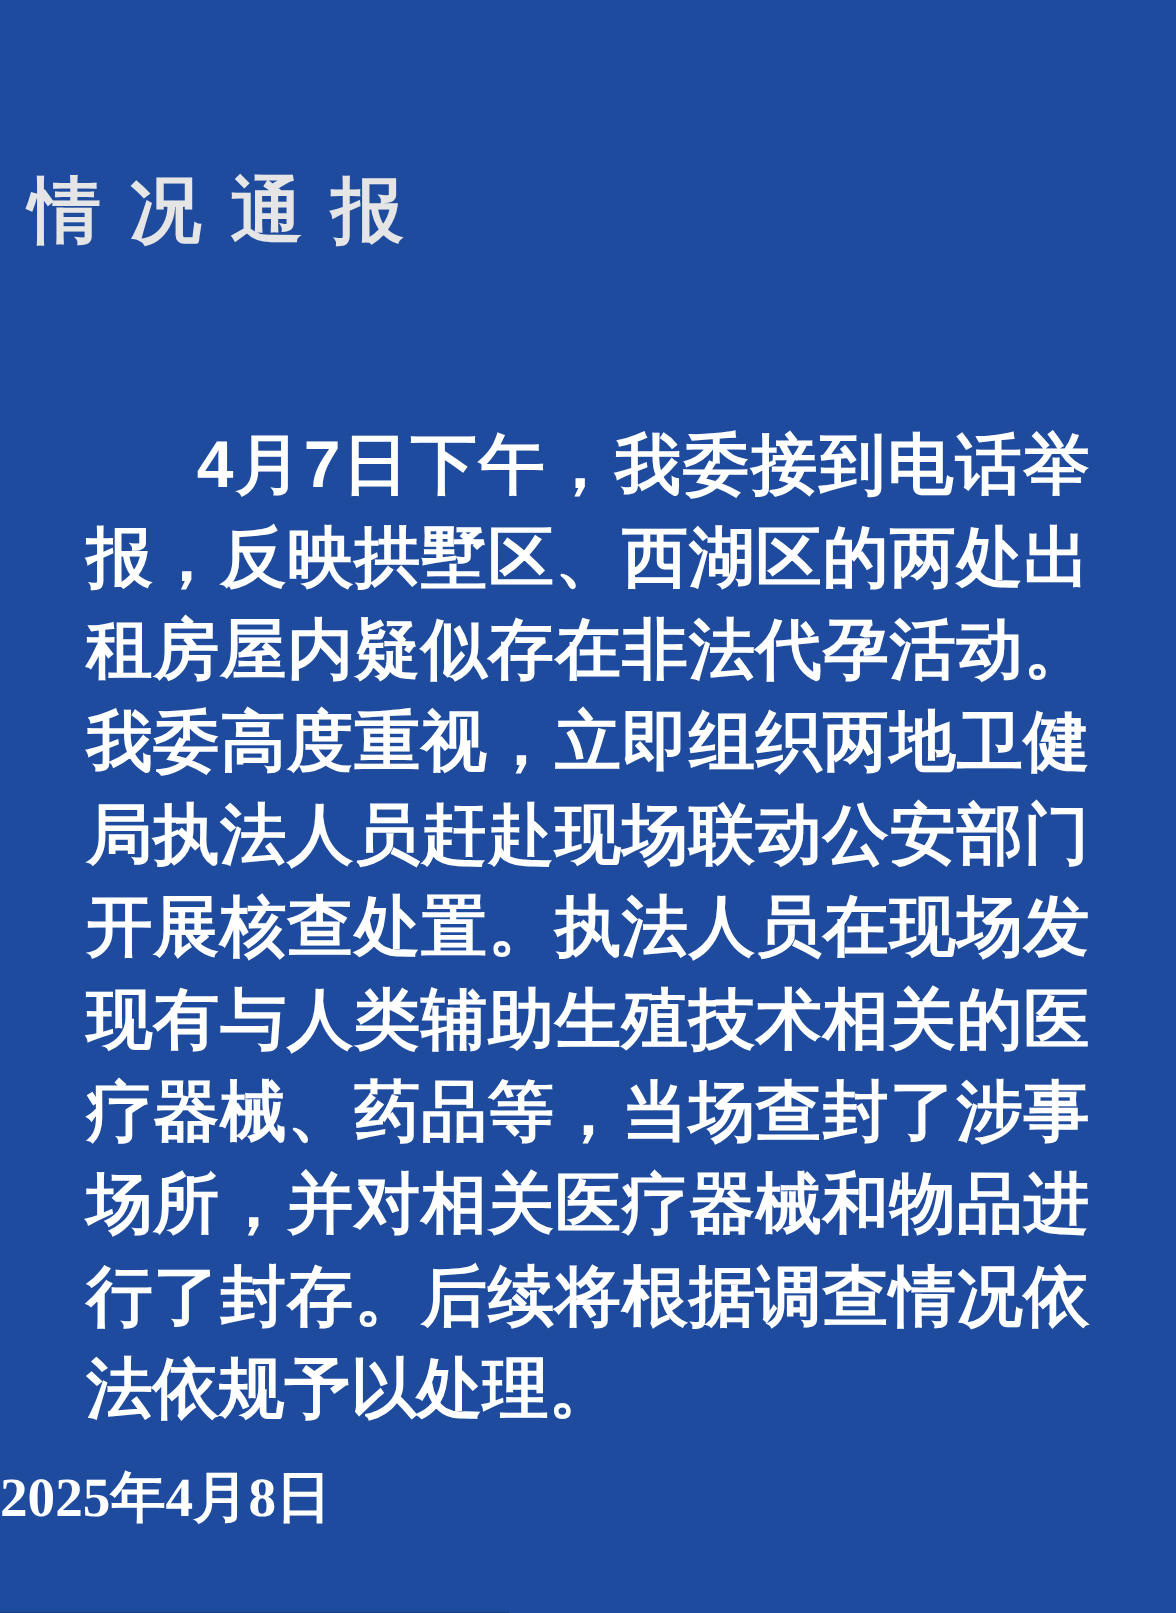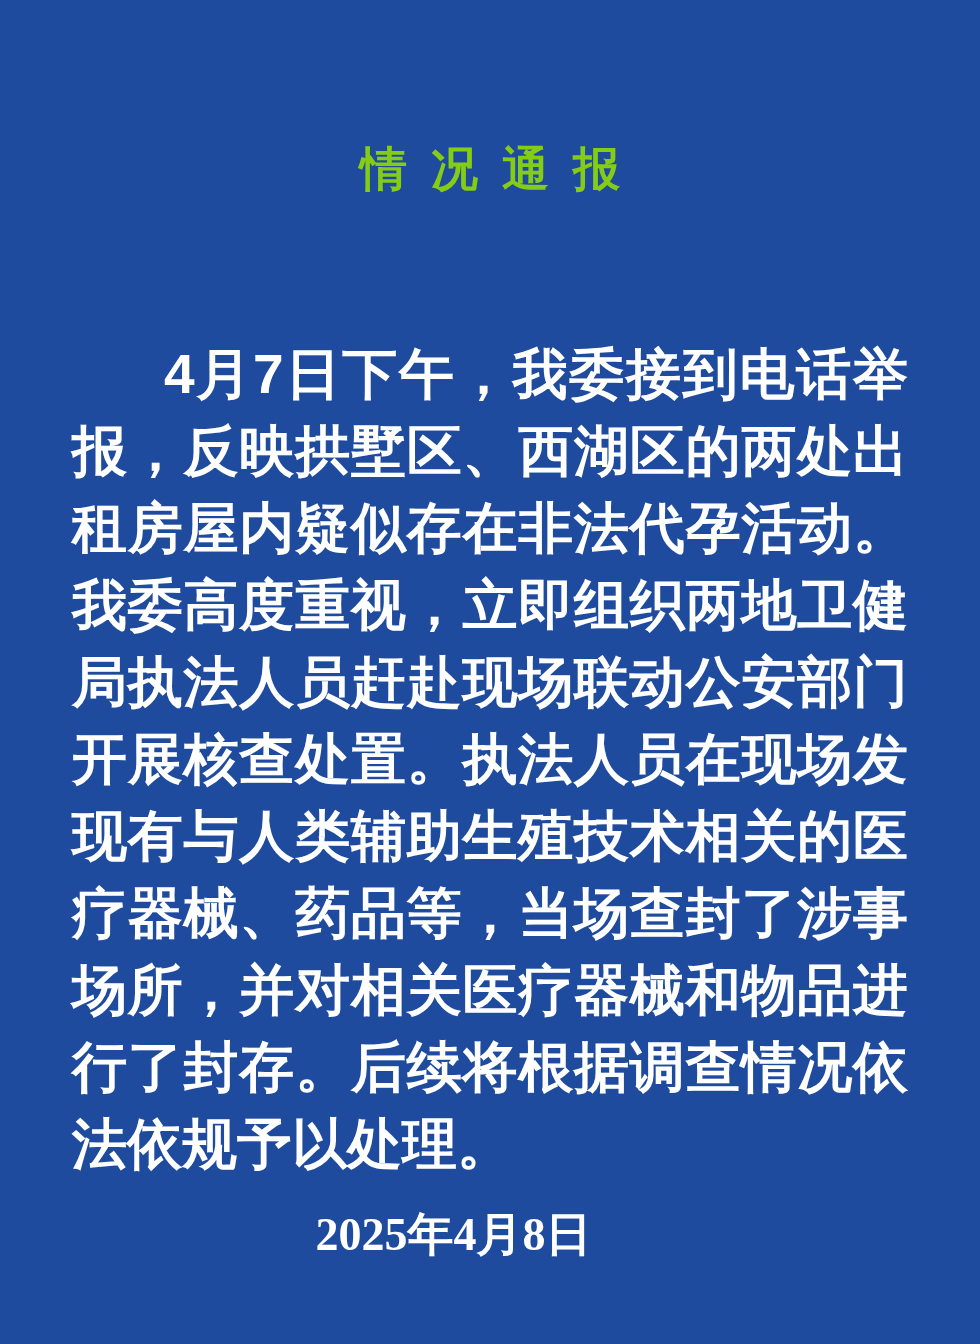--- a/index.html
+++ b/index.html
@@ -12,28 +12,27 @@
     width: 980px;
     height: 1344px;
     margin: 0 auto;
     background: #1e4b9e;
     overflow: hidden;
     color: #ffffff;
   }
   .notice-title {
     margin: 0;
     padding-top: 146px;
-    text-align: center;
     font-family: "Liberation Serif", "DejaVu Serif", serif;
-    font-size: 47px;
+    font-size: 60px;
     line-height: 1;
     font-weight: 700;
     letter-spacing: 24px;
     text-indent: 24px; 
-    color: #84cc16;
+    color: #e5e5e5;
   }
   .notice-body {
     width: 836px;
     margin: 143px auto 0 auto;
     font-family: "Liberation Sans", "DejaVu Sans", sans-serif;
     font-size: 55px;
     line-height: 77px;
     font-weight: 700;
     text-align: justify;
     text-justify: inter-ideograph;
@@ -47,21 +46,21 @@
     text-align: right;
     font-family: "Liberation Serif", "DejaVu Serif", serif;
     font-size: 46px;
     line-height: 60px;
     font-weight: 600;
     color: #ffffff;
   }
   .notice-date {
     margin-top: 22px;
     padding-right: 73px;
-    text-align: center;
+    text-align: left;
     font-family: "Liberation Serif", "DejaVu Serif", serif;
     font-size: 46px;
     line-height: 60px;
     font-weight: 600;
     color: #ffffff;
   }
 </style>
 </head>
 <body>
 

